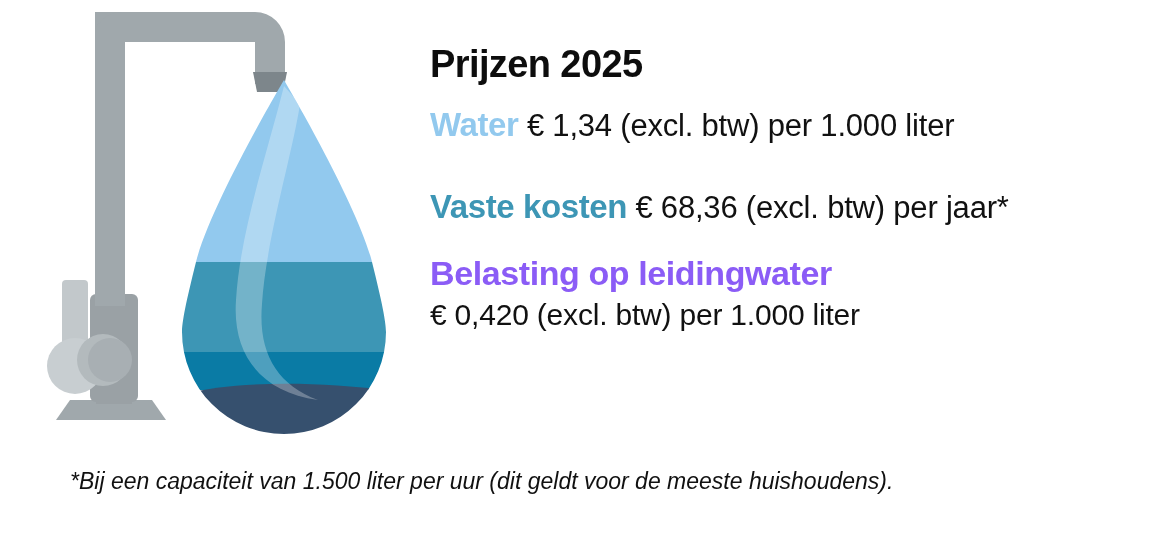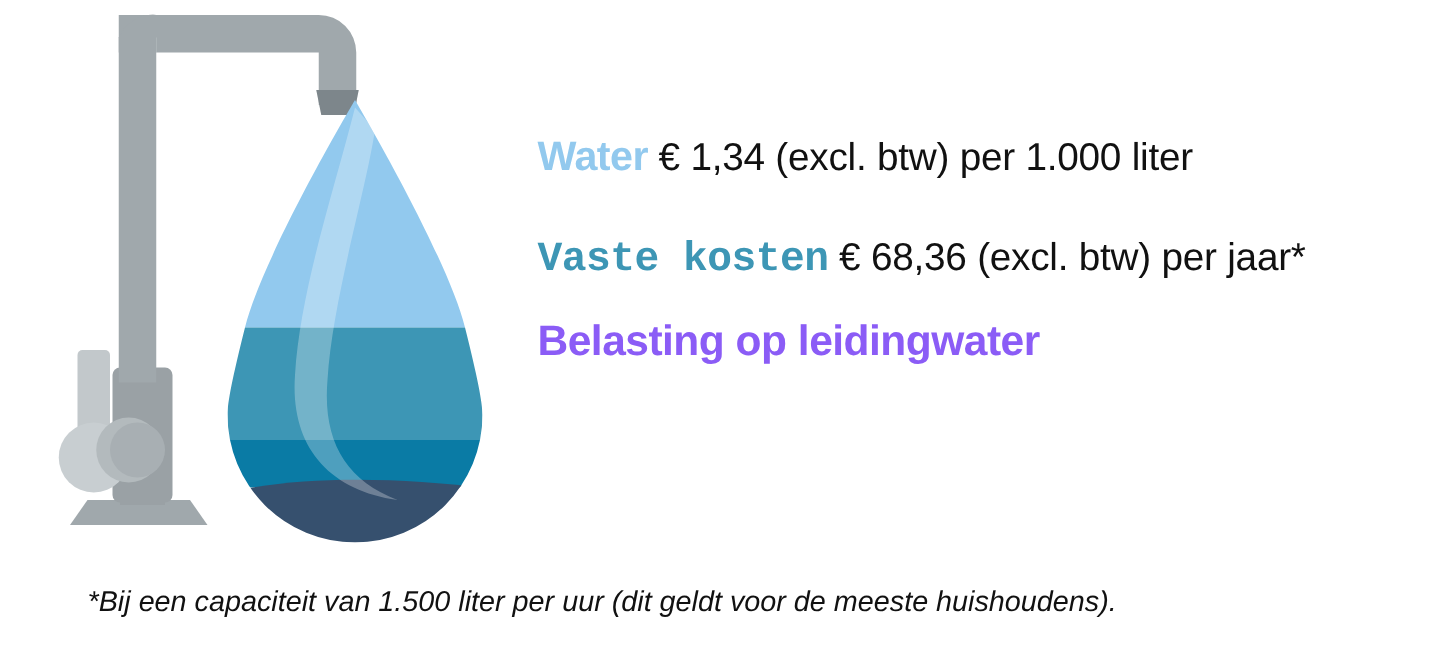--- a/index.html
+++ b/index.html
@@ -161,32 +161,36 @@
                  C 268 150, 240 232, 236 300
                  C 232 356, 262 392, 318 400
                  C 276 384, 258 352, 262 304
                  C 266 240, 292 156, 300 104 Z" fill="#ffffff" opacity="0.28"></path>
       </g>
     </svg>
   </div>
 
   <div id="text-column">
 
+    <div class="line" id="page-title">Prijzen 2025</div>
 
     <div class="row" id="row-water">
       <span class="key" style="color: rgb(146, 201, 238);">Water</span> 
       <span class="val">€ 1,34 (excl. btw) per 1.000 liter</span>
     </div>
 
     <div class="row" id="row-vaste">
-      <span class="key" style="color: rgb(61, 150, 181); font-family: Liberation Mono, monospace;">Vaste kosten</span> 
+      <span class="key" style="color: rgb(61, 150, 181);">Vaste kosten</span> 
       <span class="val">€ 68,36 (excl. btw) per jaar*</span>
     </div>
 
     <div class="row" id="row-belasting">
       <span class="key" style="color: #8b5cf6;">Belasting op leidingwater</span>
+    </div>
+    <div class="row" id="row-belasting-value">
+      <span class="val">€ 0,420 (excl. btw) per 1.000 liter</span>
     </div>
 
   </div>
 
   <div id="footnote">*Bij een capaciteit van 1.500 liter per uur (dit geldt voor de meeste huishoudens).</div>
 
 </div>
 
 </body></html>

